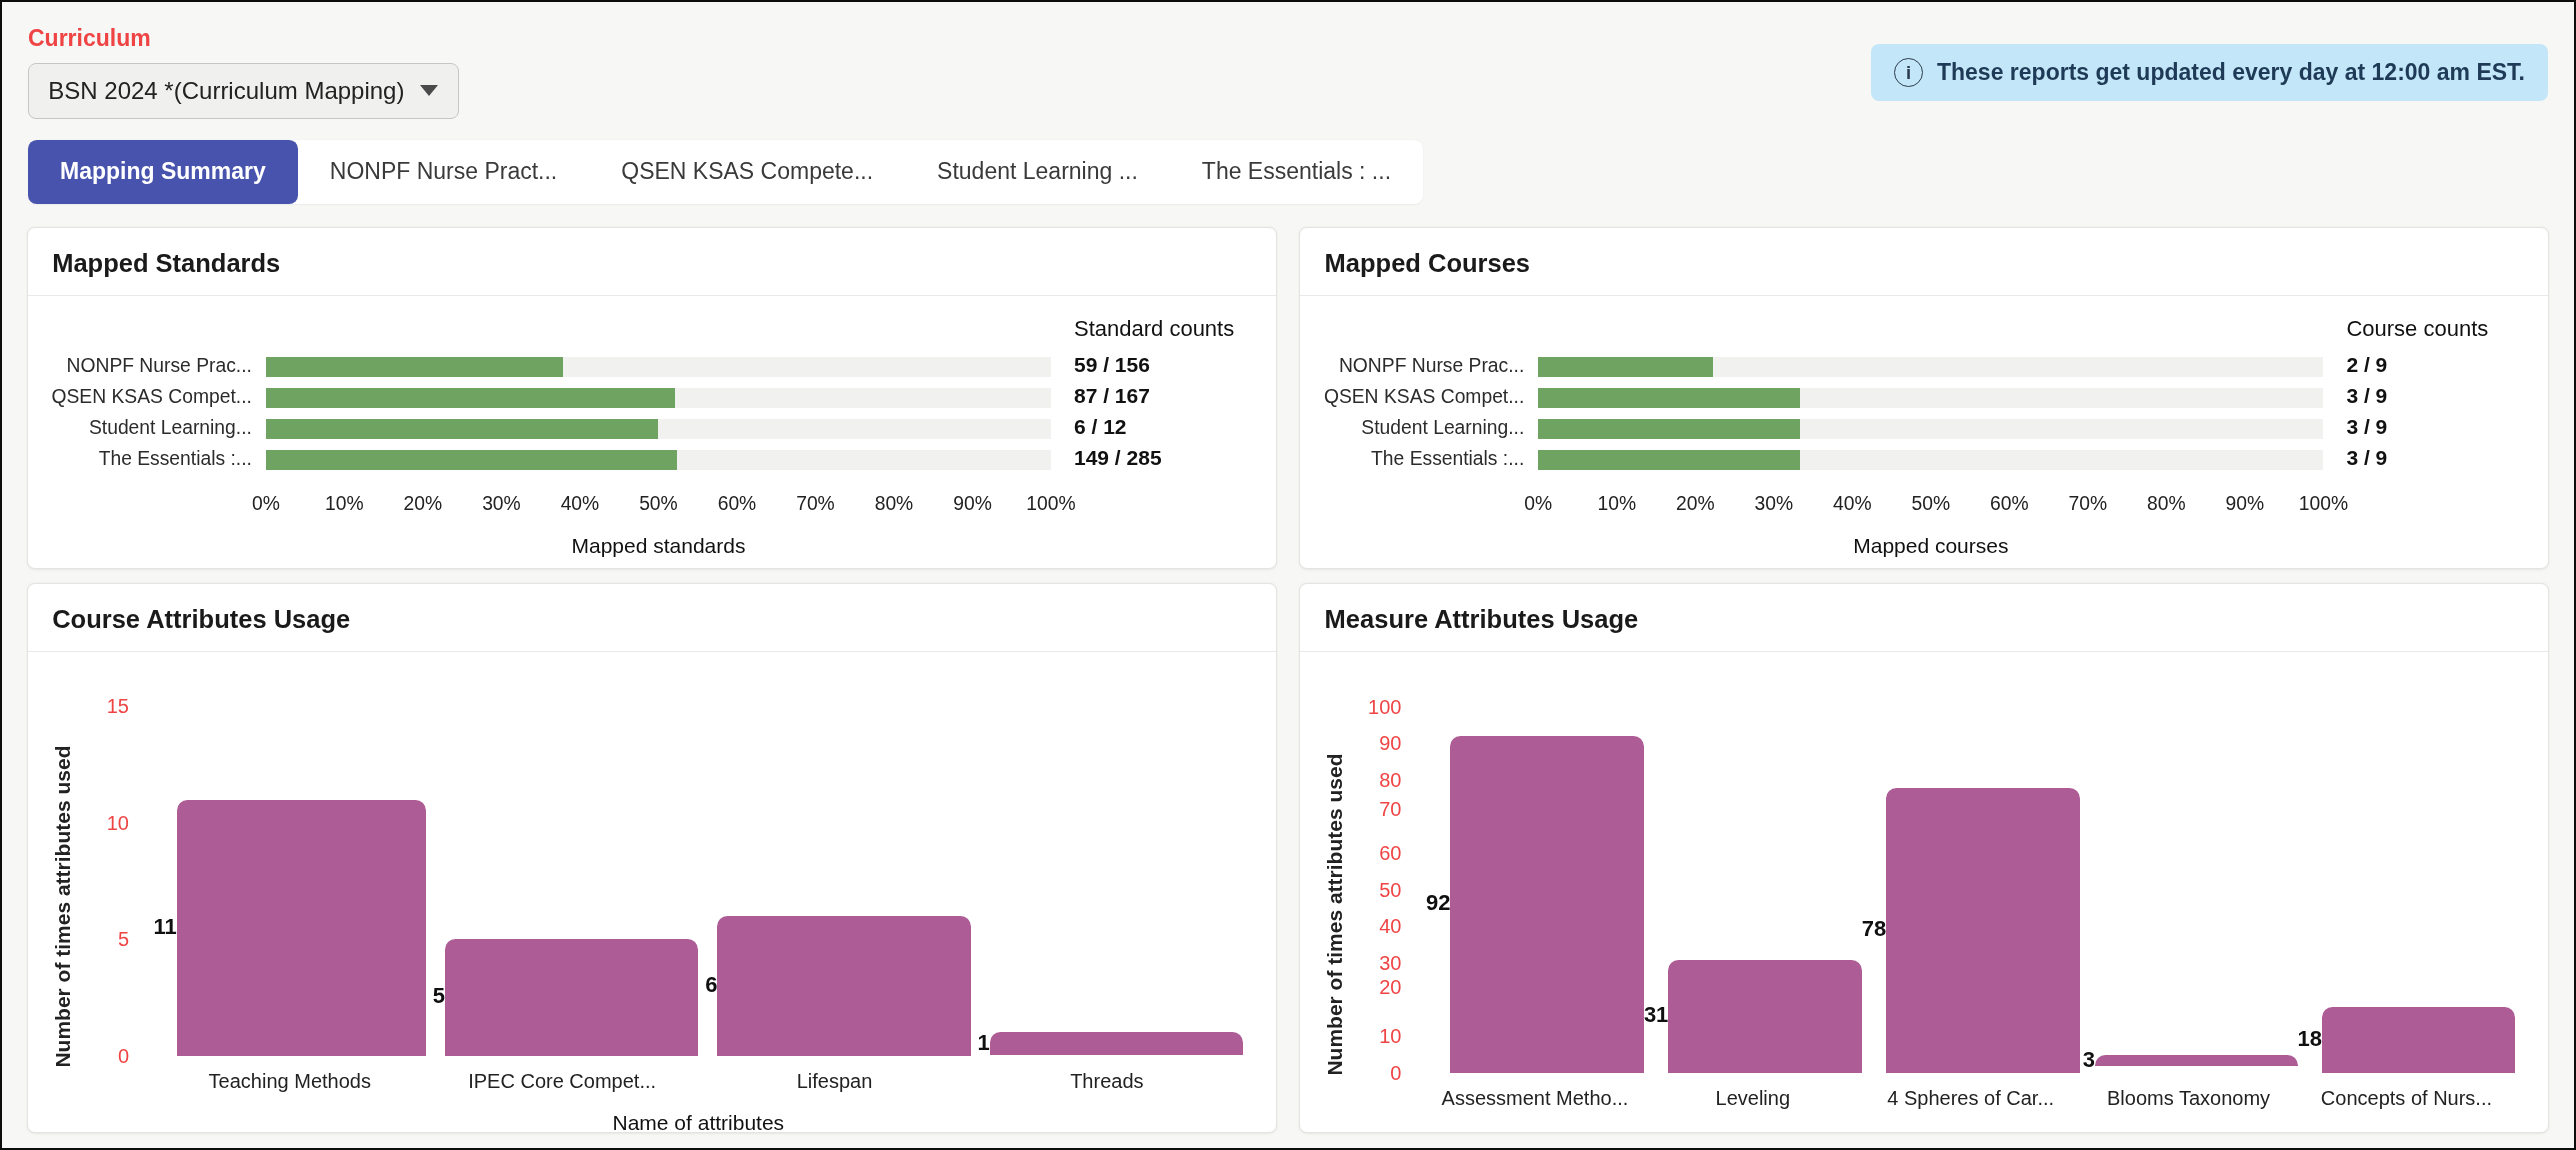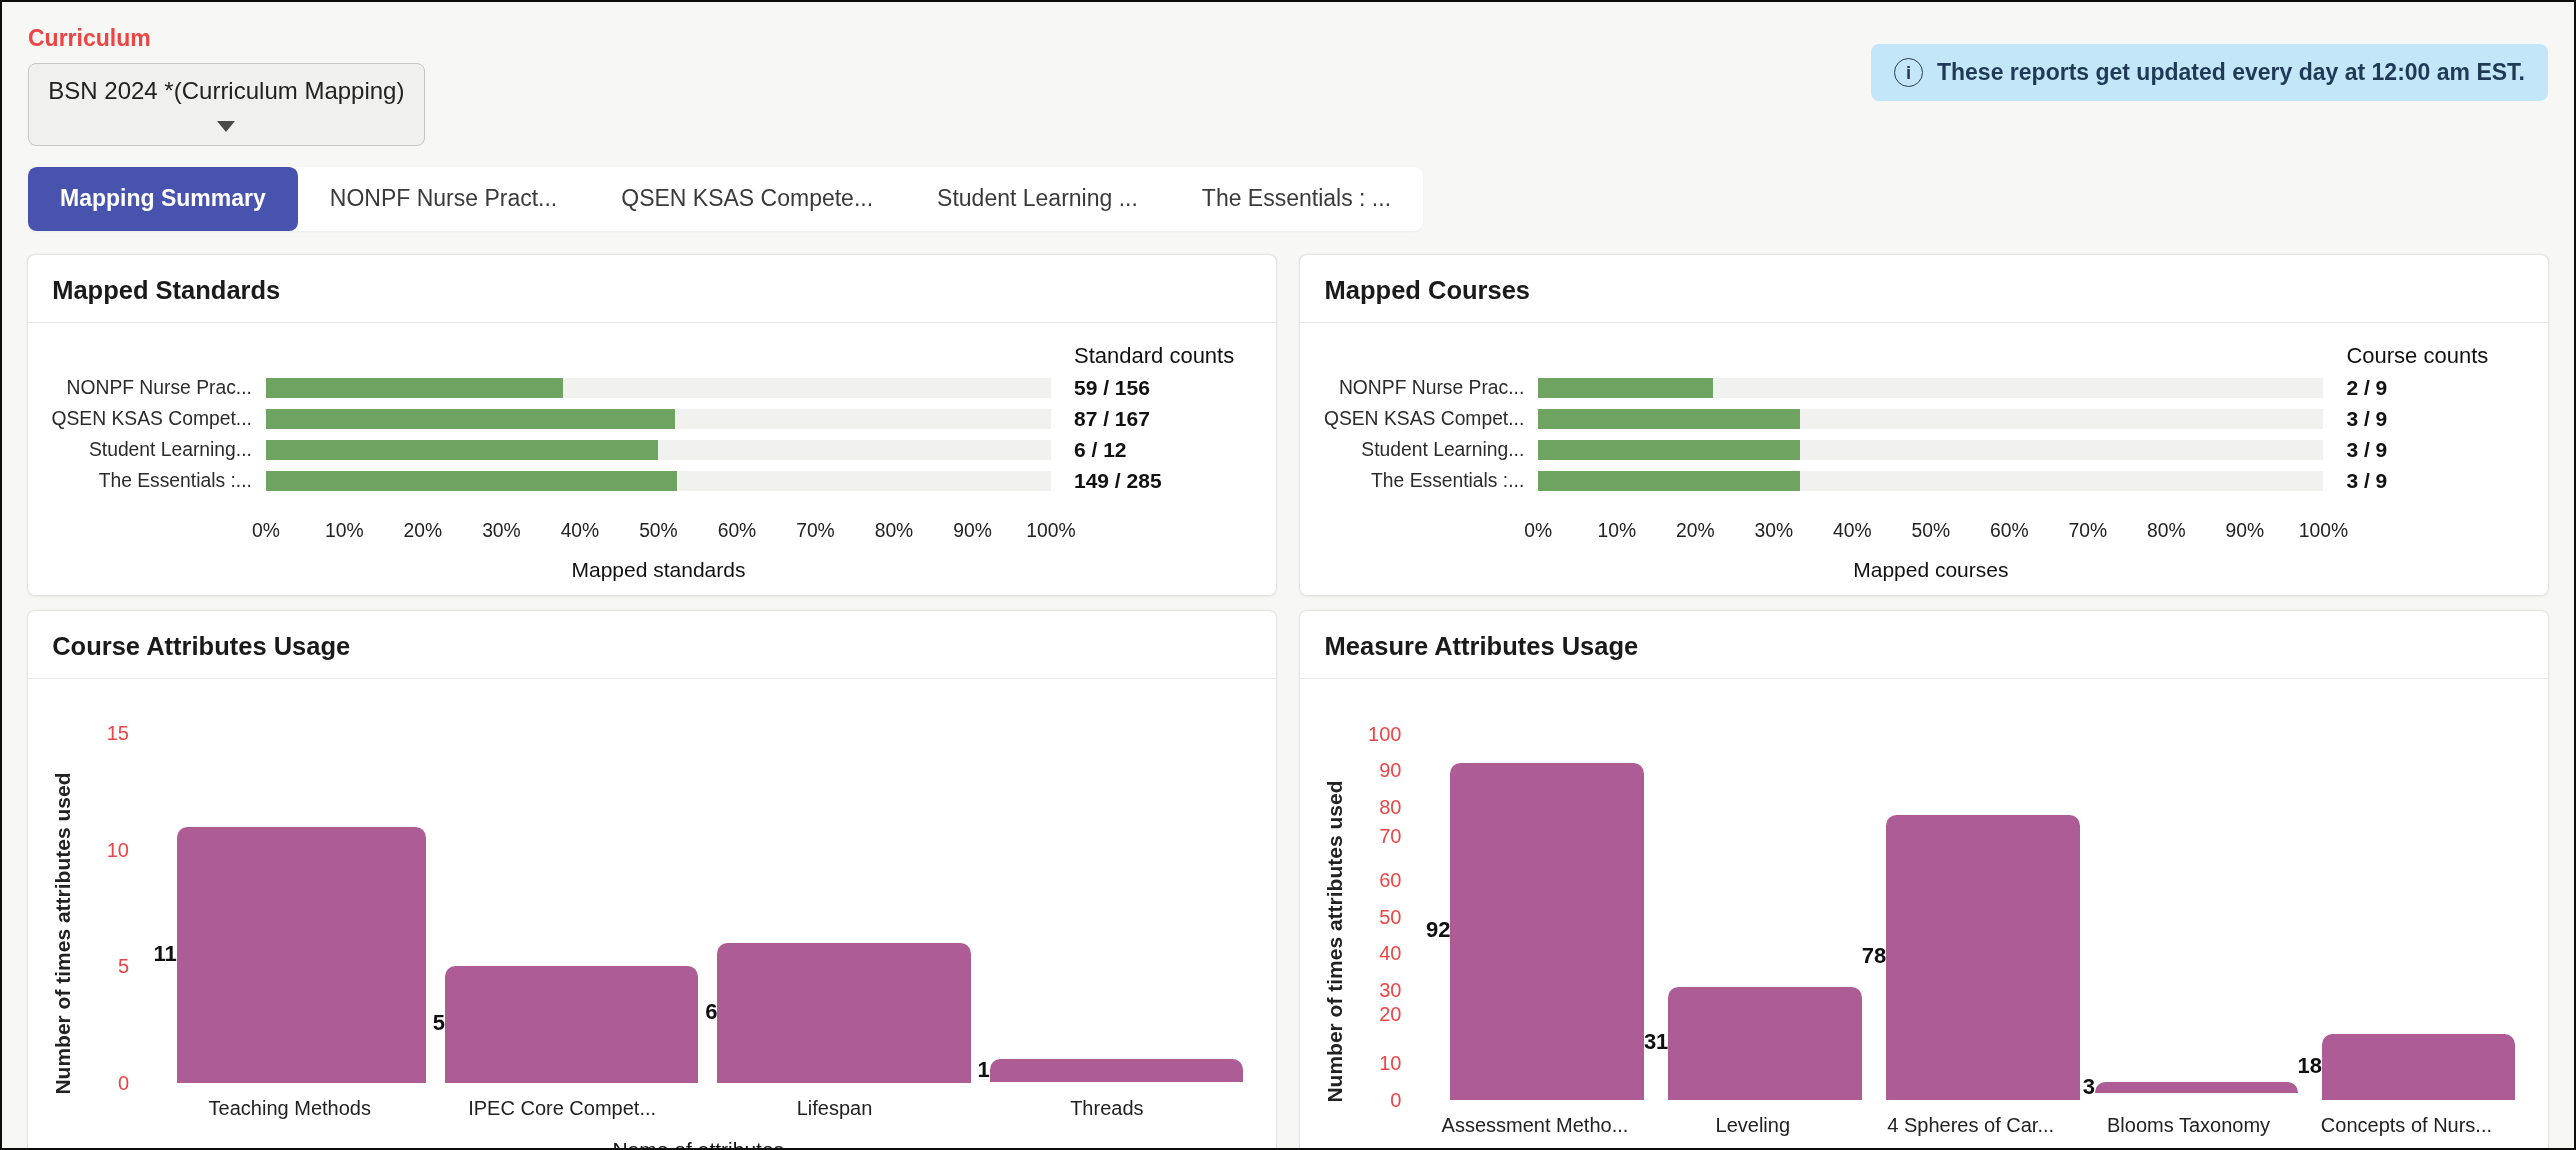--- a/index.html
+++ b/index.html
@@ -11,21 +11,21 @@
     border: 2.6px solid #0d0d0d;
     overflow: hidden;
     color: #222;
   }
   
   .topbar { display: flex; justify-content: space-between; align-items: flex-start; padding: 23px 26px 0 26px; }
   .curr-label { font-size: 23px; font-weight: 700; color: #ef4444; margin-bottom: 10.5px; }
   .dropdown {
     display: inline-flex; align-items: center; gap: 16px;
     background: #f0f0ef; border: 0.9px solid #c6c6c6; border-radius: 8px;
-    padding: 13px 19.3px; font-size: 24px; color: #222; cursor: pointer; flex-direction: column;
+    padding: 13px 19.3px; font-size: 24px; color: #222; cursor: pointer;
   }
   .caret { width: 0; height: 0; border-left: 9.7px solid transparent; border-right: 9.7px solid transparent; border-top: 11.4px solid #4a4a4a; }
   .banner {
     margin-top: 19.3px;
     display: flex; align-items: center; gap: 14px;
     background: var(--banner, #c3e7f8); border-radius: 8px;
     padding: 14px 23px; font-size: 23px; font-weight: 600; color: #1e3a56;
   }
   .info-circle {
     width: 29px; height: 29px; border: 1.8px solid #2a3b4d; border-radius: 50%;
@@ -47,21 +47,21 @@
     gap: 14px 22px; padding: 23px 24.6px 0 24.6px; height: 929px;
   }
   .card {
     background: #fff; border: 0.9px solid #e4e4e3; border-radius: 8px;
     box-shadow: 0 0.9px 2.6px rgba(0,0,0,.07); overflow: hidden;
   }
   .card-title { font-size: 25.5px; font-weight: 700; color: #1a1a1a; padding: 21px 24.6px 17.6px 24.6px; }
   .card-divider { border-bottom: 0.9px solid #e9e9e9; }
   
   .hchart { padding: 10.5px 32px 0 19.3px; }
-  .hrow { display: flex; align-items: center; height: 31px; }
+  .hrow { display: flex; align-items: flex-end; height: 31px; }
   .hrow.hhead { height: 39px; align-items: flex-end; padding-bottom: 3.5px; }
   .hlabel { width: 219px; text-align: right; padding-right: 14px; font-size: 19.3px; color: #2b2b2b; flex: 0 0 auto; }
   .htrack { flex: 1; height: 20px; background: var(--track, #f1f1f0); position: relative; }
   .htrack.ghost { background: transparent; }
   .hfill { position: absolute; left: 0; top: 0; bottom: 0; }
   .hcount { width: 193px; padding-left: 23px; font-size: 21px; font-weight: 600; color: #111; flex: 0 0 auto; }
   .hcount-head { font-weight: 400; font-size: 22px; }
   .hticks { margin-top: 23px; height: 24.6px; align-items: flex-start; }
   .tickstrip { flex: 1; position: relative; height: 24.6px; }
   .tick { position: absolute; transform: translateX(-50%); font-size: 19.3px; color: #222; white-space: nowrap; }

